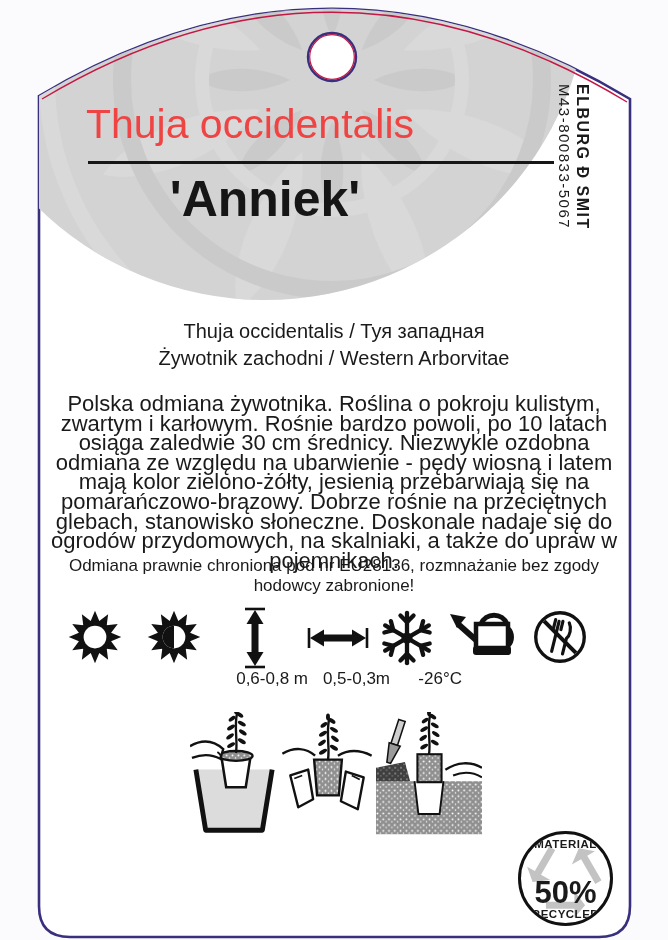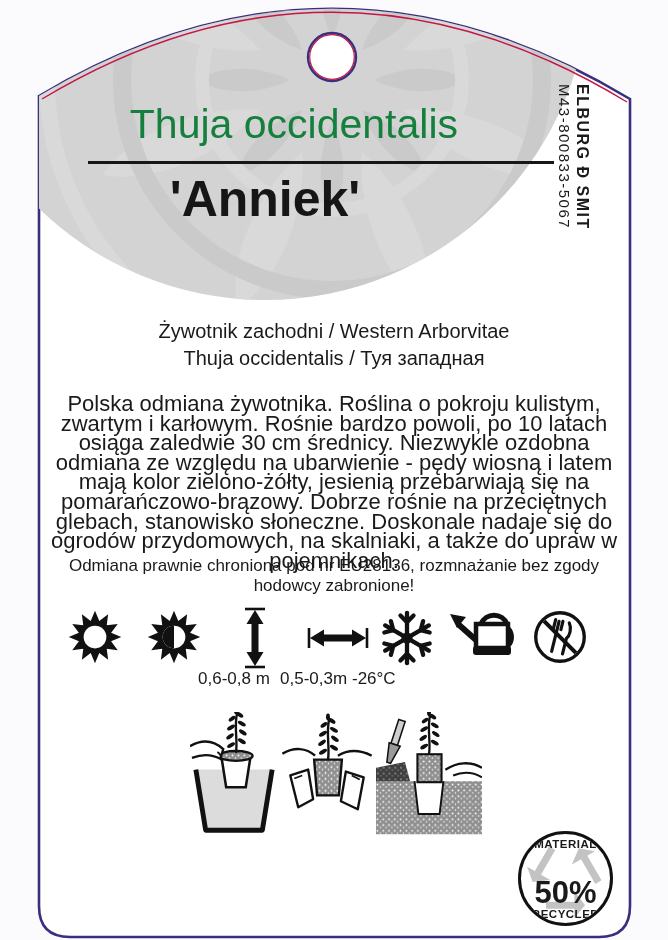--- a/index.html
+++ b/index.html
@@ -6,22 +6,22 @@
   body{
     width:668px;height:940px;position:relative;
     background:#fbfbfd;
     font-family:"Liberation Sans","DejaVu Sans",sans-serif;
     color:#1a1a1a;
     overflow:hidden;
   }
   .abs{position:absolute;}
   #card-svg{position:absolute;left:0;top:0;}
   .title{
-    left:42px;top:101px;width:416px;text-align:right;
-    font-size:41px;font-weight:400;letter-spacing:0px;color:#15803d;
+    left:42px;top:101px;width:416px;text-align:center;
+    font-size:41px;font-weight:400;letter-spacing:0px;color:#ef4444;
   }
   .title-divider{
     left:88px;top:161px;width:466px;height:0;border-top:3px solid #161616;
   }
   .cultivar{
     left:60px;top:170px;width:410px;text-align:center;
     font-size:50px;font-weight:700;color:#161616;
   }
   .side-code{
     left:556px;top:84px;height:430px;
@@ -37,21 +37,21 @@
   .description{
     left:44px;top:394px;width:580px;text-align:center;
     font-size:22px;line-height:19.6px;
   }
   .legal{
     left:44px;top:556px;width:580px;text-align:center;
     font-size:17px;line-height:20px;
   }
   .icon{width:56px;height:56px;}
   .icon-label{
-    font-size:17px;text-align:left;width:110px;
+    font-size:17px;text-align:right;width:110px;
   }
   .badge{
     left:518px;top:831px;width:95px;height:95px;border-radius:50%;
     background:#fff;border:3.5px solid #111;box-sizing:border-box;
     display:flex;flex-direction:column;align-items:center;justify-content:center;
     overflow:hidden;
   }
   .badge .recycle-bg{position:absolute;left:0;top:0;width:100%;height:100%;}
   .badge .b1,.badge .b3{font-size:11.5px;font-weight:900;letter-spacing:.5px;z-index:2;line-height:12px;}
   .badge .b2{font-size:31px;font-weight:900;z-index:2;line-height:30px;margin-top:28px;}
@@ -136,22 +136,22 @@
 <div class="abs title">Thuja occidentalis</div>
 <div class="abs title-divider"></div>
 <div class="abs cultivar">'Anniek'</div>
 
 <div class="abs side-code">
   <span class="producer">ELBURG Ð SMIT</span>
   <span class="code">M43-800833-5067</span>
 </div>
 
 <div class="abs names">
+  <div>Thuja occidentalis / Туя западная</div>
   <div>Żywotnik zachodni / Western Arborvitae</div>
-  <div>Thuja occidentalis / Туя западная</div>
 </div>
 
 <div class="abs description">Polska odmiana żywotnika. Roślina o pokroju kulistym, zwartym i karłowym. Rośnie bardzo powoli, po 10 latach osiąga zaledwie 30 cm średnicy. Niezwykle ozdobna odmiana ze względu na ubarwienie - pędy wiosną i latem mają kolor zielono-żółty, jesienią przebarwiają się na pomarańczowo-brązowy. Dobrze rośnie na przeciętnych glebach, stanowisko słoneczne. Doskonale nadaje się do ogrodów przydomowych, na skalniaki, a także do upraw w pojemnikach.</div>
 <div class="abs legal">Odmiana prawnie chroniona pod nr EU28136, rozmnażanie bez zgody hodowcy zabronione!</div>
 
 <svg class="abs icon" style="left:67px;top:609px" viewBox="-32 -32 64 64">
   <path fill="#111" d="M30,0 18.4,4.9 26,15 13.4,13.4 15,26 4.9,18.4 0,30 -4.9,18.4 -15,26 -13.4,13.4 -26,15 -18.4,4.9 -30,0 -18.4,-4.9 -26,-15 -13.4,-13.4 -15,-26 -4.9,-18.4 0,-30 4.9,-18.4 15,-26 13.4,-13.4 26,-15 18.4,-4.9 Z"></path>
   <circle r="19" fill="#111"></circle>
     <circle r="13" fill="#fff"></circle>
 </svg>

